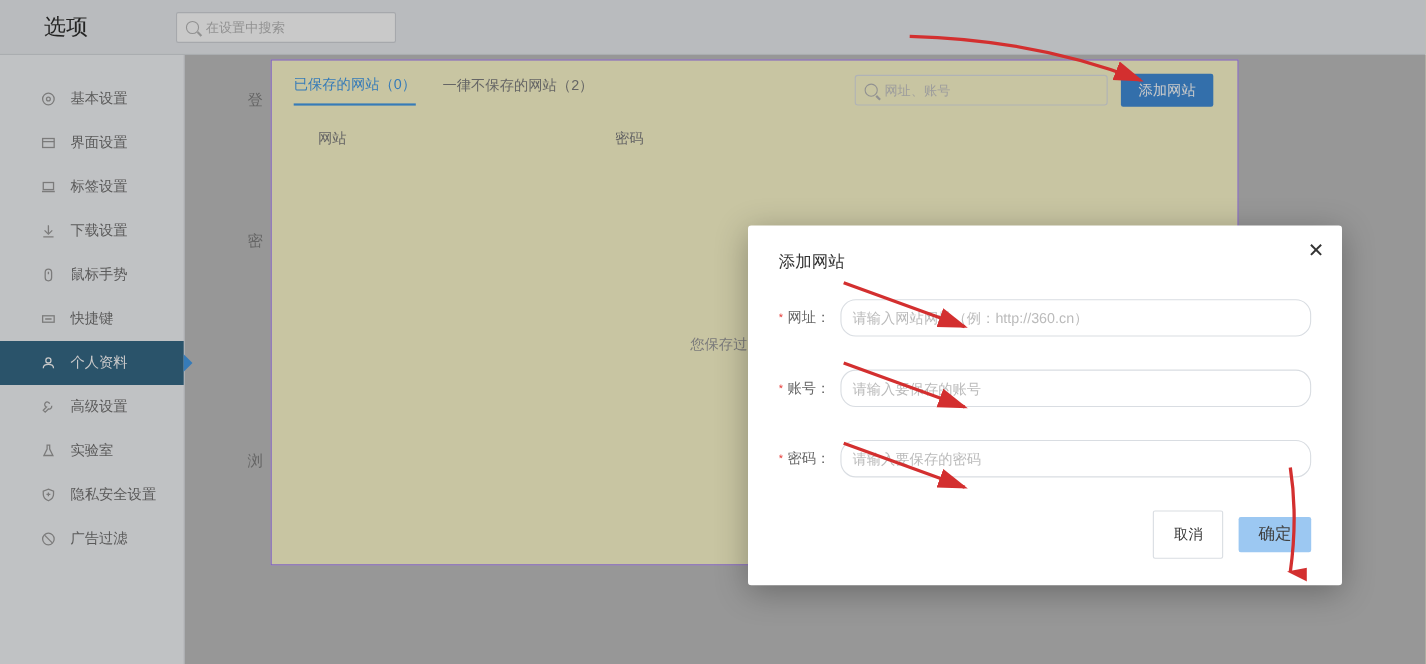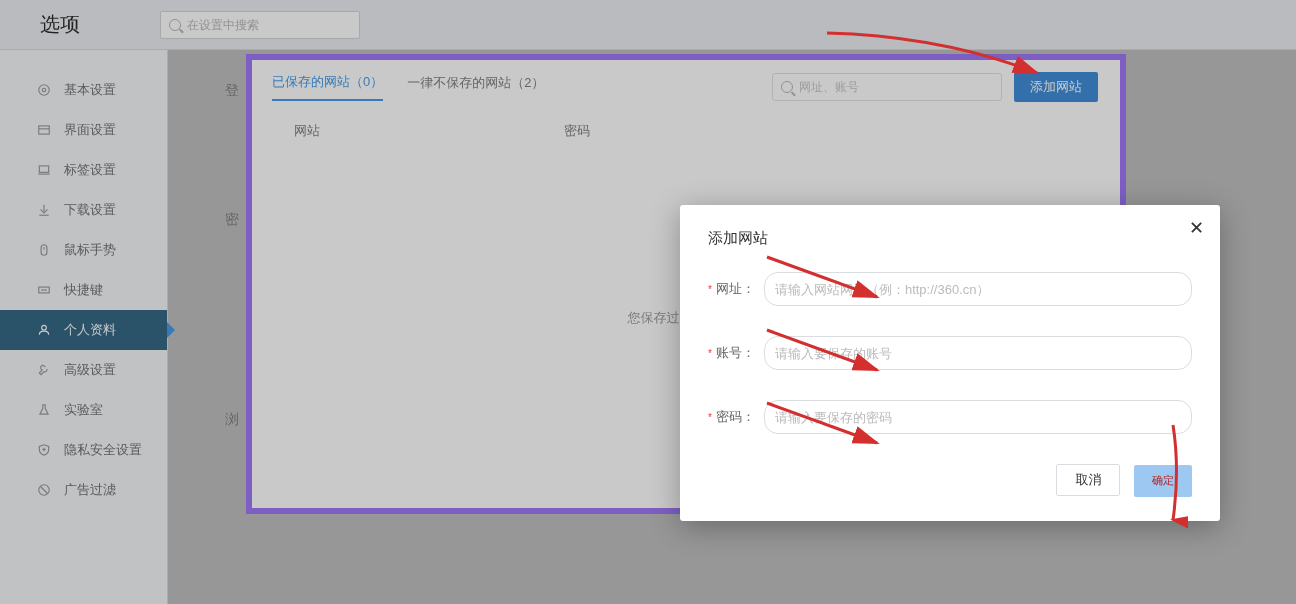--- a/index.html
+++ b/index.html
@@ -122,22 +122,22 @@
       color: #666;
       z-index: 1;
     }
     
     .main-panel {
       position: absolute;
       top: 54px;
       left: 246px;
       width: 880px;
       height: 460px;
-      background: #ffffff;
-      border: 6px solid #8b5cf6;
+      background: #fef9c3;
+      border: 1px solid #8b5cf6;
       z-index: 1;
     }
     .tabs {
       display: flex;
       align-items: center;
       padding: 12px 20px;
     }
     .tab {
       margin-right: 24px;
       padding-bottom: 8px;
@@ -234,39 +234,39 @@
       border-radius: 14px;
       padding: 0 10px;
       font-size: 13px;
     }
     .form-input::placeholder { color: #bbb; }
     .modal-footer {
       text-align: right;
       margin-top: 28px;
     }
     .btn-cancel {
-      height: 32px;
+      height: 44px;
       padding: 0 18px;
       background: #fff;
       border: 1px solid #d9dde2;
       border-radius: 2px;
       margin-right: 10px;
       cursor: pointer;
       color: #333;
       font-size: 13px;
     }
     .btn-confirm {
       height: 32px;
       padding: 0 18px;
       background: #9cc8f2;
       border: none;
-      color: #b91c1c;
+      color: #404040;
       border-radius: 2px;
       cursor: pointer;
-      font-size: 11px;
+      font-size: 15px;
     }
     
     .arrow {
       position: absolute;
       z-index: 20;
       pointer-events: none;
     }
     svg { display: block; }
   </style>
 </head>

